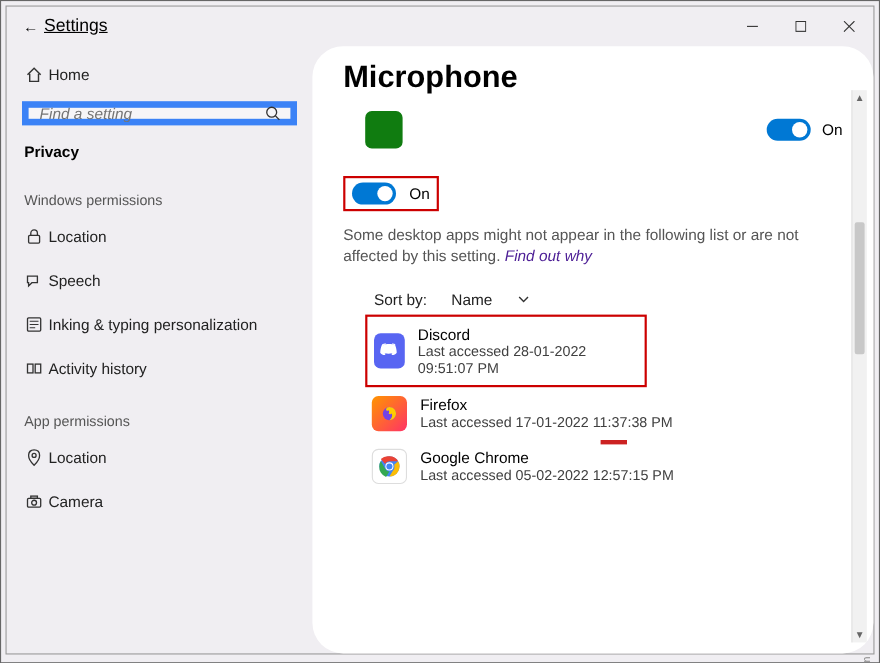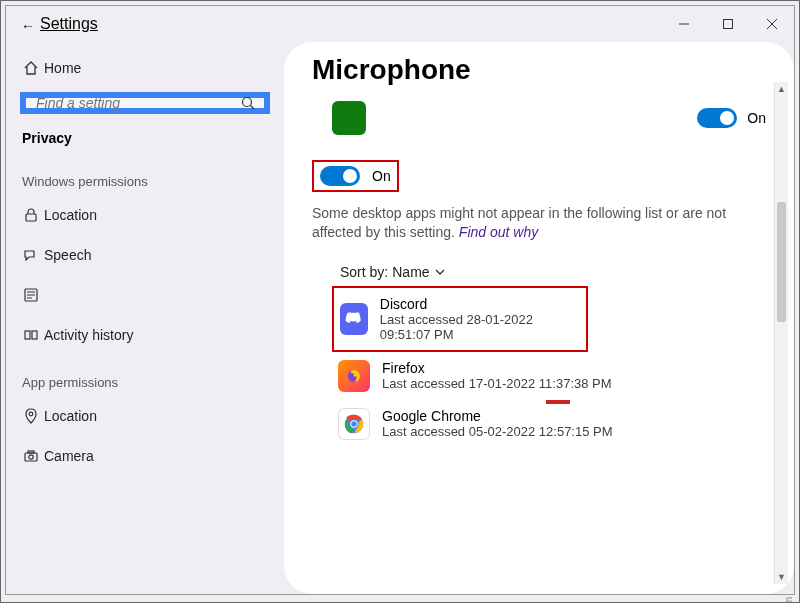--- a/index.html
+++ b/index.html
@@ -62,21 +62,21 @@
   .toggle {
     width: 40px; height: 20px; border-radius: 10px; background: #0078d4;
     position: relative;
   }
   .toggle::after { content: ""; position: absolute; right: 3px; top: 3px; width: 14px; height: 14px; border-radius: 50%; background: #fff; }
   .section-h { font-size: 20px; font-weight: 600; margin-bottom: 8px; padding: 2px 2px; }
   .redbox { border: 2px solid #c00; }
   .desc { color: #555; font-size: 14px; line-height: 1.35; margin-bottom: 16px; max-width: 420px; }
   .toggle-row { display: flex; align-items: center; gap: 12px; margin-bottom: 12px; width: fit-content; padding: 4px 6px; }
   .link { color: #4c1d95; font-style: italic; }
-  .sortrow { margin: 22px 0 6px 28px; font-size: 14px; color: #222; display: flex; align-items: center; gap: 4px; }
+  .sortrow { margin: 22px 0 6px 28px; font-size: 14px; color: #222; display: flex; align-items: center; gap: 22px; }
   .applist { margin-left: 20px; }
   .appitem { display: flex; align-items: center; gap: 12px; padding: 8px 6px; }
   .appicon { width: 32px; height: 32px; border-radius: 6px; display: flex; align-items: center; justify-content: center; font-size: 16px; color: #fff; }
   .appinfo .name { font-size: 14px; }
   .appinfo .meta { font-size: 13px; color: #404040; }
   .red-mark { position: absolute; width: 24px; height: 4px; background: #c22; }
   .scrollbar-r { position: absolute; right: 6px; top: 40px; bottom: 10px; width: 14px; background: #f1f1f1; border-left: 1px solid #e2e2e2; }
   .thumb { position: absolute; left: 2px; right: 2px; top: 120px; height: 120px; background: #c8c8c8; border-radius: 2px; }
   .scrollbar-r .arr { position: absolute; left: 0; right: 0; text-align: center; font-size: 9px; color: #666; }
   .watermark { position: absolute; right: 6px; bottom: 6px; font-size: 10px; color: #888; transform: rotate(-90deg); transform-origin: right bottom; }
@@ -159,20 +159,21 @@
       </div>
       <div class="siderow">
         <span class="icn">
             <svg width="16" height="16" viewBox="0 0 16 16">
               <rect x="2" y="2" width="12" height="12" rx="1" fill="none" stroke="#333" stroke-width="1.2"></rect>
               <line x1="4" y1="5" x2="12" y2="5" stroke="#333"></line>
               <line x1="4" y1="8" x2="12" y2="8" stroke="#333"></line>
               <line x1="4" y1="11" x2="9" y2="11" stroke="#333"></line>
             </svg>
           </span>
+        <span>Inking &amp; typing personalization</span>
       </div>
       <div class="siderow">
         <span class="icn">
             <svg width="16" height="16" viewBox="0 0 16 16">
               <rect x="2" y="4" width="5" height="8" fill="none" stroke="#333" stroke-width="1.2"></rect>
               <rect x="9" y="4" width="5" height="8" fill="none" stroke="#333" stroke-width="1.2"></rect>
             </svg>
           </span>
         <span>Activity history</span>
       </div>

